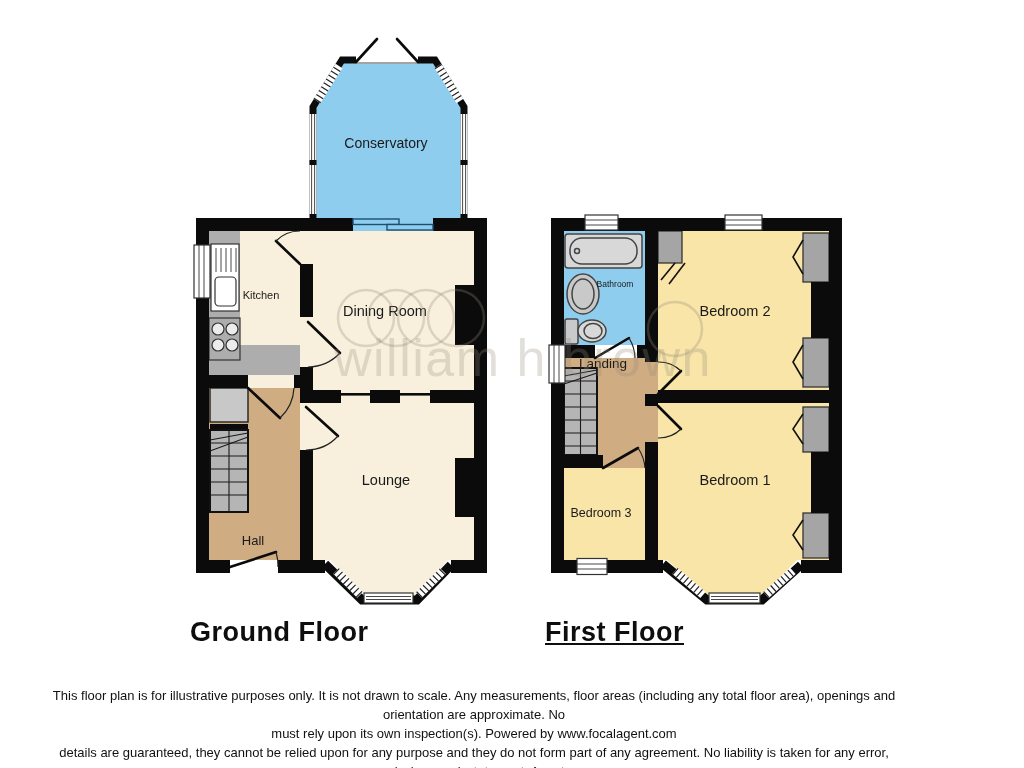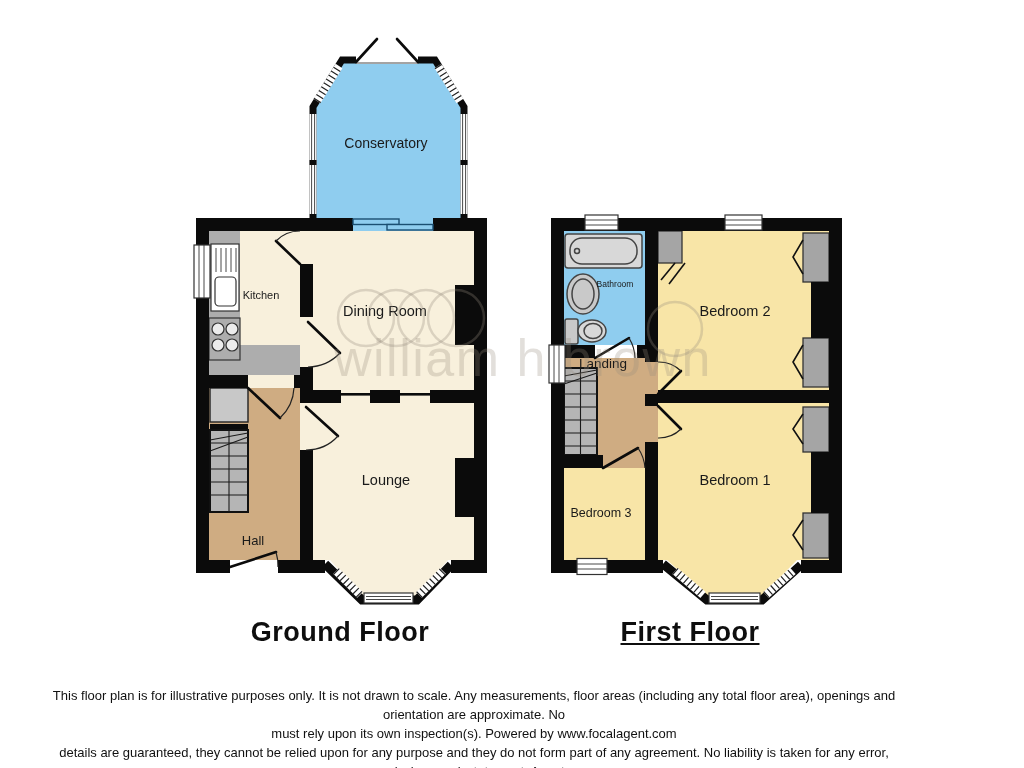--- a/index.html
+++ b/index.html
@@ -4,21 +4,21 @@
 <style>
   html,body{margin:0;padding:0;}
   body{
     width:1024px;height:768px;position:relative;overflow:hidden;
     background:#ffffff;font-family:"Liberation Sans", sans-serif;
   }
   .plan{position:absolute;top:22px;width:300px;height:585px;}
   #ground-plan{left:190px;}
   #first-plan{left:545px;}
   .floor-title{
-    position:absolute;top:617px;text-align:center;
+    position:absolute;top:617px;text-align:left;
     font-size:27px;font-weight:bold;color:#0e0e0e;letter-spacing:0.5px;
   }
   #ground-title{left:190px;width:300px;}
   #first-title{left:545px;width:290px;text-decoration:underline;}
   .watermark-text{
     position:absolute;left:334px;top:332px;
     font-size:52px;letter-spacing:1.5px;line-height:1;
     color:rgba(150,140,125,0.28);pointer-events:none;white-space:nowrap;
   }
   .watermark-rings{position:absolute;left:330px;top:285px;pointer-events:none;}

